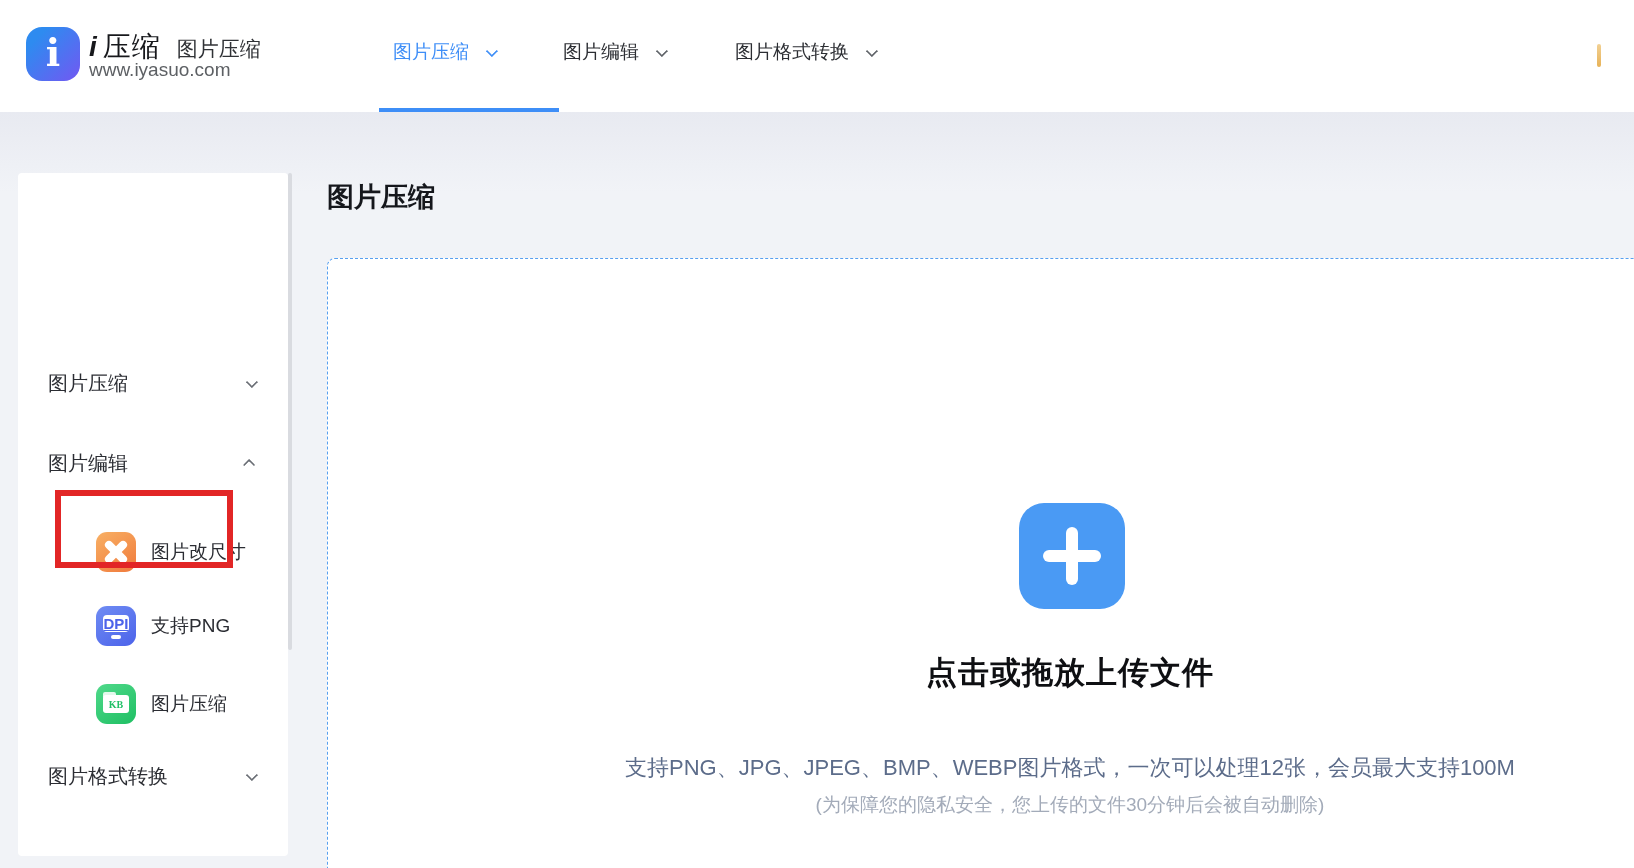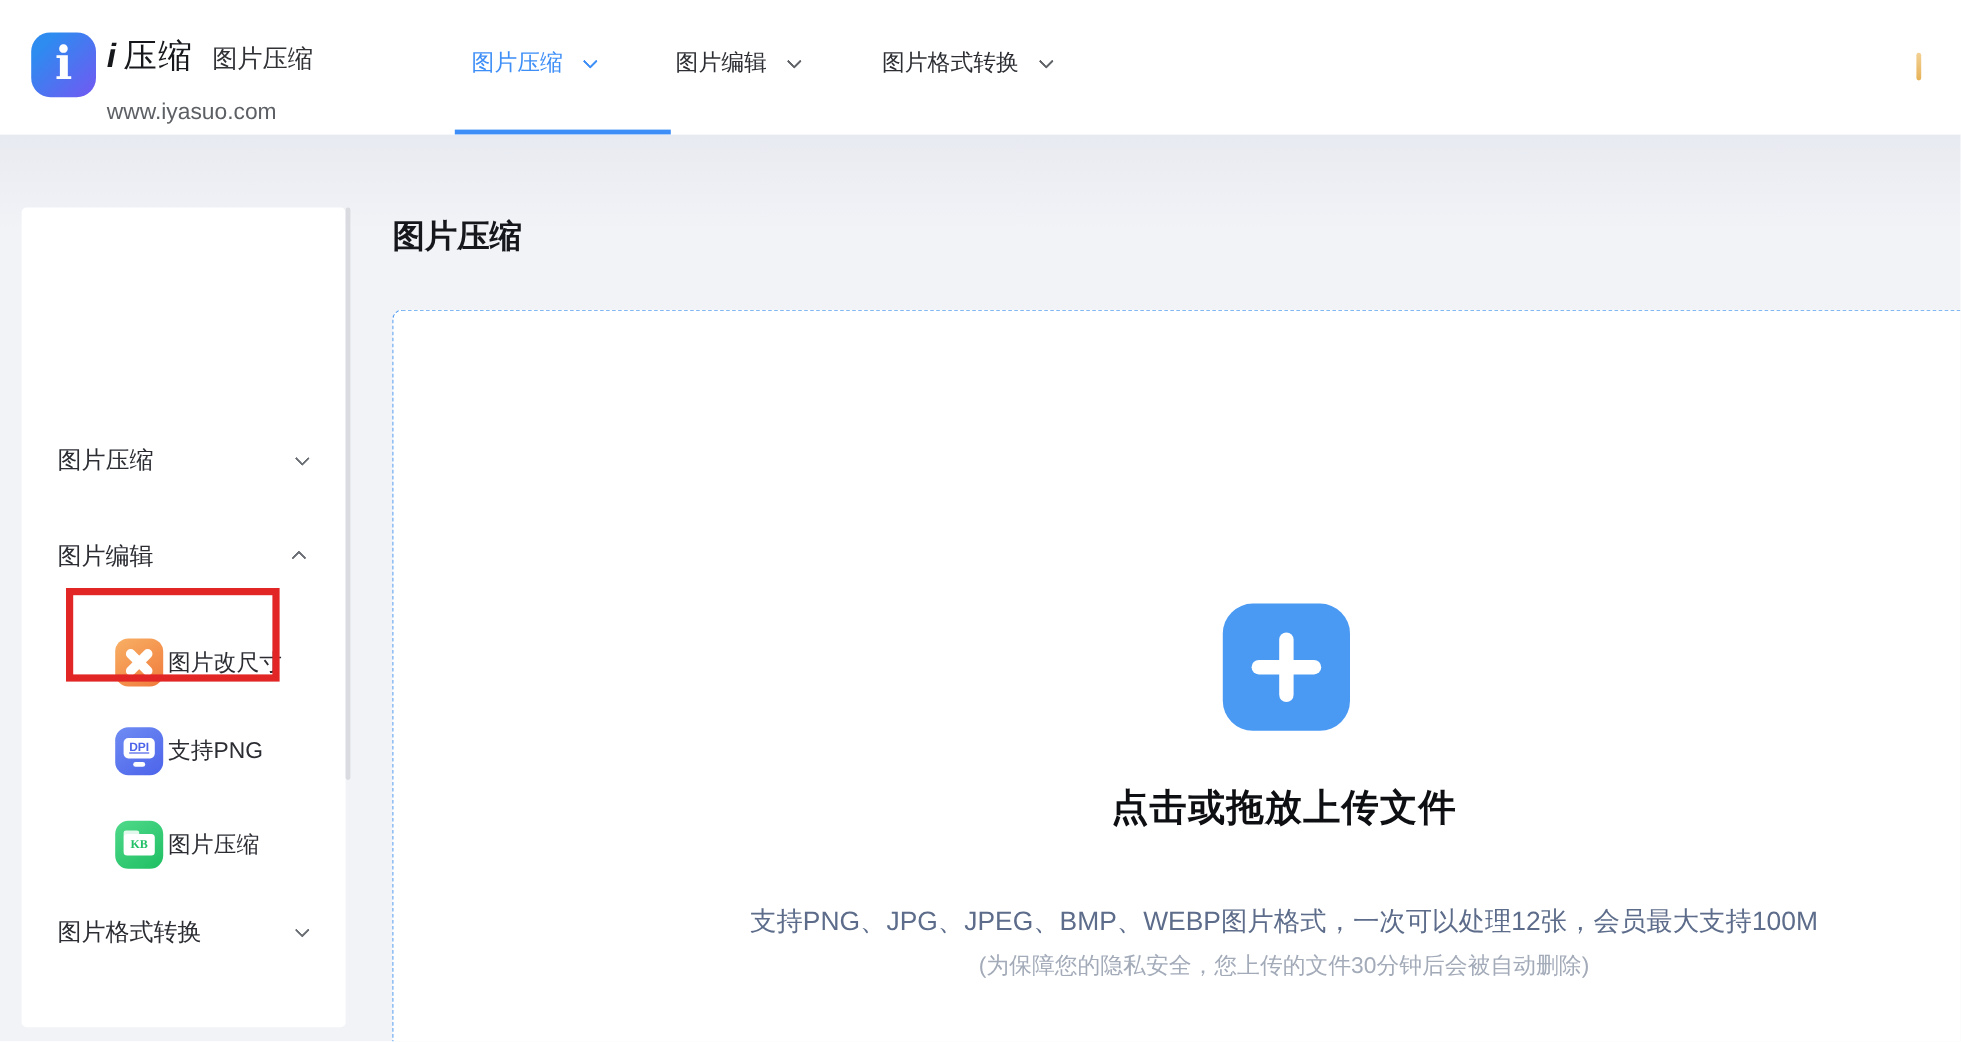--- a/index.html
+++ b/index.html
@@ -10,52 +10,52 @@
   
   .header { position:absolute; left:0; top:0; width:1634px; height:112px; background:#fff; z-index:5; }
   .logo-sq { position:absolute; left:26px; top:27px; width:54px; height:54px; border-radius:16px;
              background:linear-gradient(135deg,#2e8bf0 20%,#6e5bf2 95%);
              display:flex; align-items:center; justify-content:center; }
   .logo-sq span { color:#fff; font-family:"DejaVu Serif","Liberation Serif",serif; font-weight:bold; font-size:38px; line-height:1; margin-top:-2px; }
   .brand-line { position:absolute; left:89px; top:28px; display:flex; align-items:baseline; white-space:nowrap; }
   .brand-i { font-size:28px; font-weight:bold; font-style:italic; color:#17181c; margin-right:6px; }
   .brand-name { font-size:28px; font-weight:normal; color:#17181c; letter-spacing:1px; }
   .brand-sub { font-size:21px; color:#303236; margin-left:16px; }
-  .brand-url { position:absolute; left:89px; top:59px; font-size:19px; color:#5d6064;margin-top:24px; }
+  .brand-url { position:absolute; left:89px; top:59px; font-size:19px; color:#5d6064; }
 
   .nav-item { position:absolute; top:39px; display:flex; align-items:center; gap:17px; font-size:19px; color:#2c2e33; cursor:pointer; white-space:nowrap; }
   .nav-item.active { color:#3e8ef7; }
   .chev { width:9px; height:9px; border-right:2px solid #5f6368; border-bottom:2px solid #5f6368; transform:rotate(45deg) translateY(-2px); border-radius:1px; }
   .chev.blue { border-color:#3e8ef7; }
   .chev.up { transform:rotate(-135deg) translateY(-2px); }
   .nav-underline { position:absolute; left:379px; top:108px; width:180px; height:4px; background:#3e8ef7; }
   .gold-sliver { position:absolute; left:1597px; top:44px; width:4px; height:23px; border-radius:2px;
                  background:linear-gradient(180deg,#f2d194,#e7b257); }
 
   
   .body-bg { position:absolute; left:0; top:112px; width:1634px; height:756px;
              background:linear-gradient(180deg,#e8eaf1 0px,#f1f3f7 80px,#f1f3f7 100%); z-index:1; }
 
   
   .sidebar { position:absolute; left:18px; top:173px; width:270px; height:683px; background:#fff; border-radius:4px; z-index:2; }
   .side-row { position:absolute; left:0; width:270px; height:34px; display:flex; align-items:center;
               padding:0 33px 0 30px; justify-content:space-between; cursor:pointer; }
   .side-row .lbl { font-size:20px; color:#2b2d33; }
   .side-row .chev { border-color:#6a6e75; }
-  .sub-row { position:absolute; display:flex; align-items:center; gap:4px; left:78px; cursor:pointer; }
+  .sub-row { position:absolute; display:flex; align-items:center; gap:15px; left:78px; cursor:pointer; }
   .sub-row .lbl { font-size:19px; color:#2b2d33; }
   .ico { width:40px; height:40px; border-radius:11px; position:relative; flex:0 0 auto; }
   .ico-orange { background:linear-gradient(145deg,#f8b064,#f07a3c); }
   .ico-blue   { background:linear-gradient(145deg,#6f8cf3,#4c63ea); }
   .ico-green  { background:linear-gradient(145deg,#4fd98a,#1fbf63); }
   .bar { position:absolute; left:50%; top:50%; width:28px; height:8px; background:#fff; border-radius:4px; }
   .bar.b1 { transform:translate(-50%,-50%) rotate(45deg); }
   .bar.b2 { transform:translate(-50%,-50%) rotate(-45deg); }
   .monitor { position:absolute; left:50%; top:9px; transform:translateX(-50%); width:26px; height:17px; background:#fff; border-radius:4px;
-             display:flex; align-items:center; justify-content:center; font-size:10px; font-weight:bold; color:#4c63ea; letter-spacing:0;text-decoration:underline; }
+             display:flex; align-items:center; justify-content:center; font-size:15px; font-weight:bold; color:#4c63ea; letter-spacing:0;text-decoration:underline; }
   .stand { position:absolute; left:50%; bottom:7px; transform:translateX(-50%); width:10px; height:4px; background:#fff; border-radius:2px; }
   .folder-tab { position:absolute; left:7px; top:8px; width:13px; height:5px; background:#fff; opacity:.85; border-radius:2px 2px 0 0; }
   .folder-body { position:absolute; left:7px; top:11px; width:26px; height:18px; background:#fff; border-radius:3px;
                  display:flex; align-items:center; justify-content:center; font-size:10px; font-weight:bold; color:#21c067; }
   .red-box { position:absolute; left:55px; top:490px; width:178px; height:78px; border:6px solid #e22626; z-index:4; pointer-events:none; }
   .side-scrollbar { position:absolute; left:288px; top:173px; width:4px; height:477px; background:#d9dbe0; border-radius:2px; z-index:3; }
 
   
   .main-title { position:absolute; left:327px; top:179px; font-size:27px; font-weight:bold; color:#15171c; z-index:2; }
   .upload-box { position:absolute; left:327px; top:258px; width:1486px; height:820px; background:#fff;

